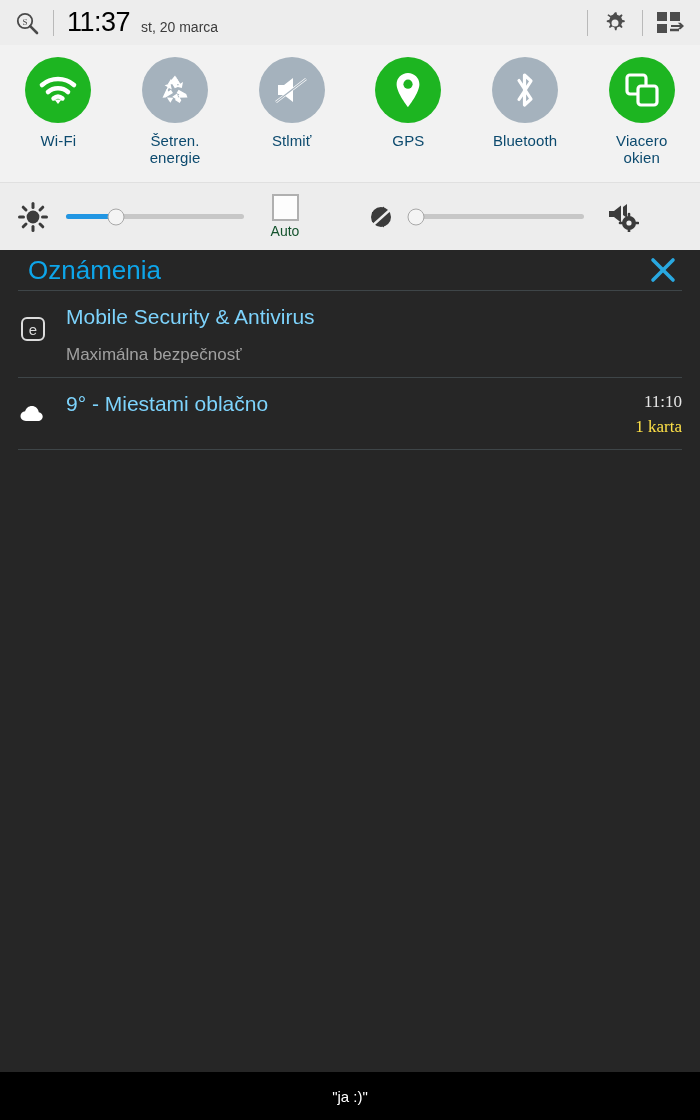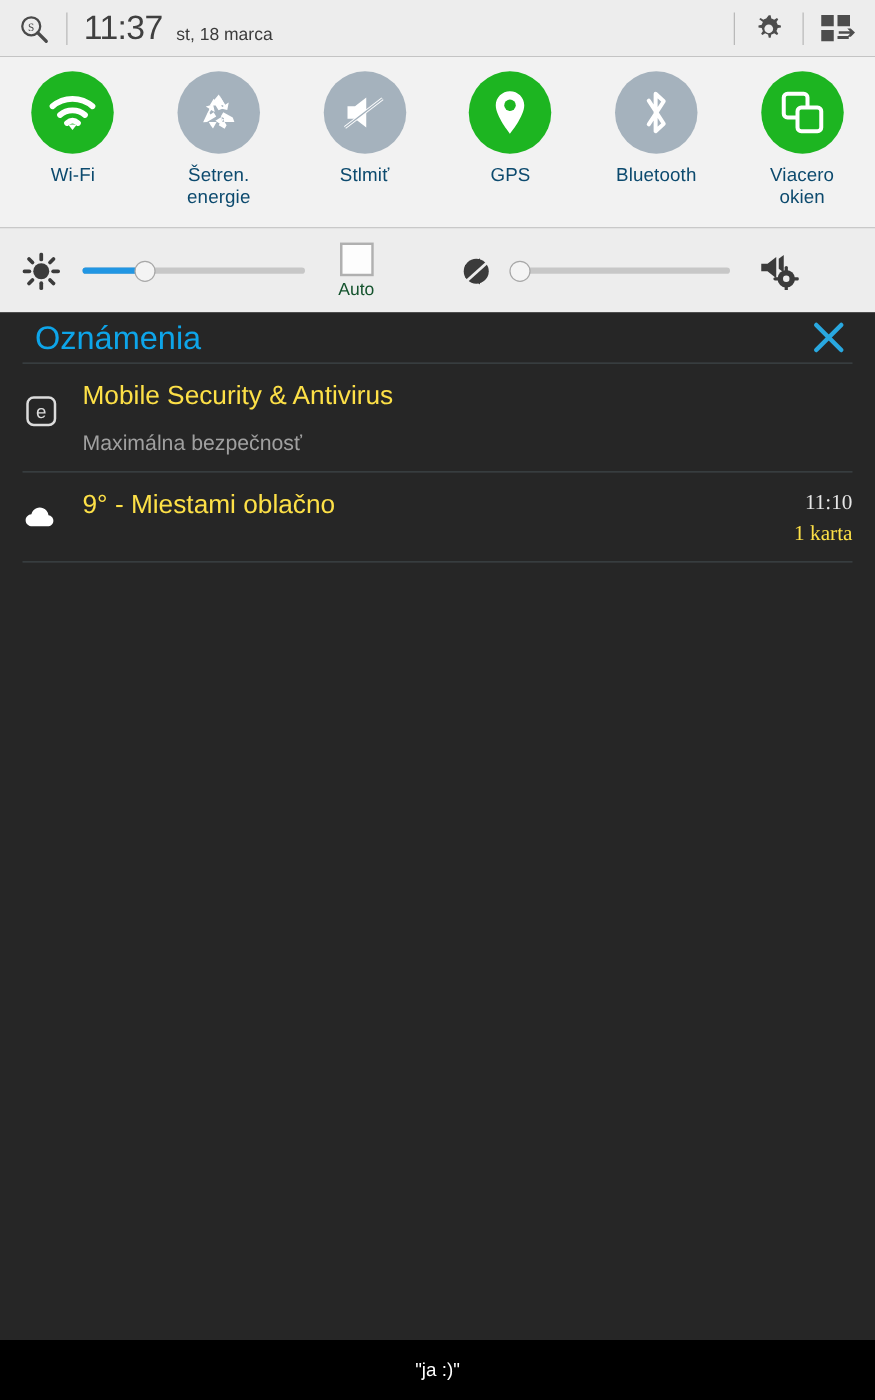--- a/index.html
+++ b/index.html
@@ -13,21 +13,21 @@
 
   
   .statusbar {
     height: 45px; background: #ededed; flex: 0 0 45px;
     display: flex; align-items: center; padding: 0 14px;
     position: relative;
   }
   .sb-left { display: flex; align-items: center; }
   .sb-right { display: flex; align-items: center; margin-left: auto; }
   .sb-divider { width: 1px; height: 26px; background: #b9b9b9; margin: 0 13px; }
-  .sb-time { font-size: 27px; color: #404040; letter-spacing: -0.5px; line-height: 1; }
+  .sb-time { font-size: 27px; color: #000000; letter-spacing: -0.5px; line-height: 1; }
   .sb-date { font-size: 14px; color: #3c3c3c; margin-left: 11px; position: relative; top: 4px; }
   .sb-icon { display: flex; align-items: center; justify-content: center; }
 
   
   .toggles {
     flex: 0 0 137px; background: #f2f2f2;
     display: flex; align-items: flex-start; padding-top: 12px;
   }
   .toggle { flex: 1; display: flex; flex-direction: column; align-items: center; }
   .toggle-circle {
@@ -73,21 +73,21 @@
   }
   .notif-title { color: #0ea5e9; font-size: 26px; }
   .notif-close { margin-left: auto; width: 38px; height: 38px; display: flex; align-items: center; justify-content: center; }
   .hrule { height: 1px; background: #3e4548; margin: 0 18px; }
   .notif-row { display: flex; padding: 12px 18px 12px 0; align-items: flex-start; }
   .notif-icon {
     width: 66px; flex: 0 0 66px; display: flex; align-items: center; justify-content: center;
     padding-top: 13px;
   }
   .notif-body { flex: 1; padding-top: 1px; }
-  .notif-primary { color: #fde047; font-size: 21px; line-height: 1.25; }
+  .notif-primary { color: #7dd3fc; font-size: 21px; line-height: 1.25; }
   .notif-secondary { color: #a0a0a0; font-size: 17px; margin-top: 15px; }
   .notif-meta { text-align: right; padding-top: 2px; font-family: Liberation Serif, serif; }
   .notif-time { color: #e6e6e6; font-size: 17px; }
   .notif-sub { color: #fde047; font-size: 17px; margin-top: 5px; }
   .notif-filler { flex: 1; }
 
   
   .bottombar {
     flex: 0 0 48px; background: #000; display: flex;
     align-items: center; justify-content: center;
@@ -103,21 +103,21 @@
     <div class="sb-left">
       <span class="sb-icon">
         <svg width="26" height="26" viewBox="0 0 26 26">
           <circle cx="11" cy="11" r="7.2" fill="none" stroke="#4a4a4a" stroke-width="1.8"></circle>
           <line x1="16.2" y1="16.2" x2="23" y2="23" stroke="#4a4a4a" stroke-width="2.6" stroke-linecap="round"></line>
           <text x="11" y="15" font-size="9" text-anchor="middle" fill="#4a4a4a" font-family="'Liberation Serif', serif">S</text>
         </svg>
       </span>
       <span class="sb-divider"></span>
       <span class="sb-time">11:37</span>
-      <span class="sb-date">st, 18 marca</span>
+      <span class="sb-date">st, 20 marca</span>
     </div>
     <div class="sb-right">
       <span class="sb-divider"></span>
       <span class="sb-icon">
         <svg width="28" height="28" viewBox="0 0 28 28">
           <g fill="#4d4d4d">
             <path d="M14 3.2l1.5 0 .55 2.6a8.9 8.9 0 012.3.96l2.2-1.45 1.06 1.06-1.45 2.2c.43.7.76 1.47.96 2.3l2.6.55v1.5l-2.6.55a8.9 8.9 0 01-.96 2.3l1.45 2.2-1.06 1.06-2.2-1.45c-.7.43-1.47.76-2.3.96l-.55 2.6h-1.5l-.55-2.6a8.9 8.9 0 01-2.3-.96l-2.2 1.45-1.06-1.06 1.45-2.2a8.9 8.9 0 01-.96-2.3l-2.6-.55v-1.5l2.6-.55c.2-.83.53-1.6.96-2.3L6.39 6.37 7.45 5.3l2.2 1.45c.7-.43 1.47-.76 2.3-.96z"></path>
             <circle cx="14" cy="14" r="3.5" fill="#ededed"></circle>
           </g>
         </svg>

